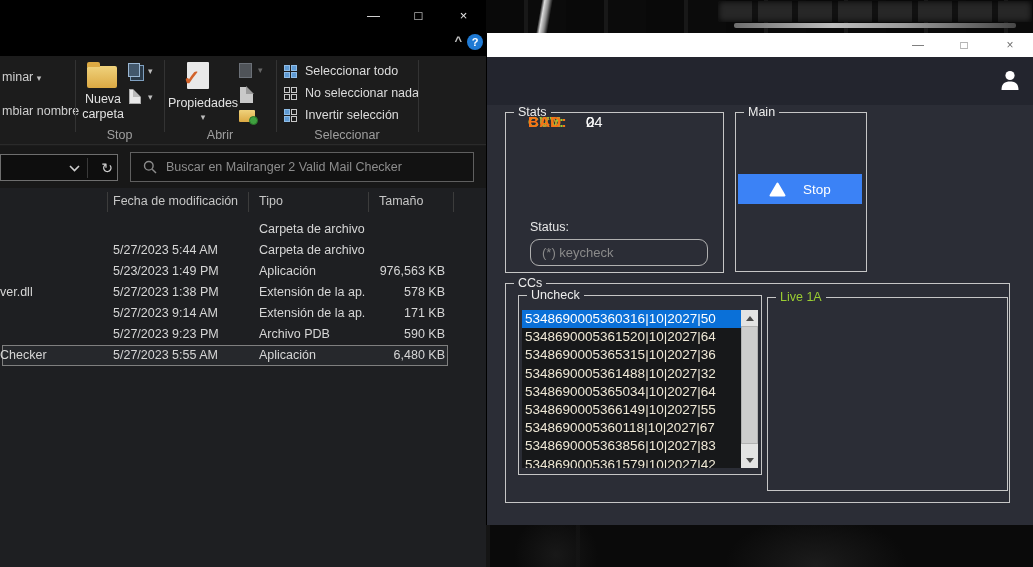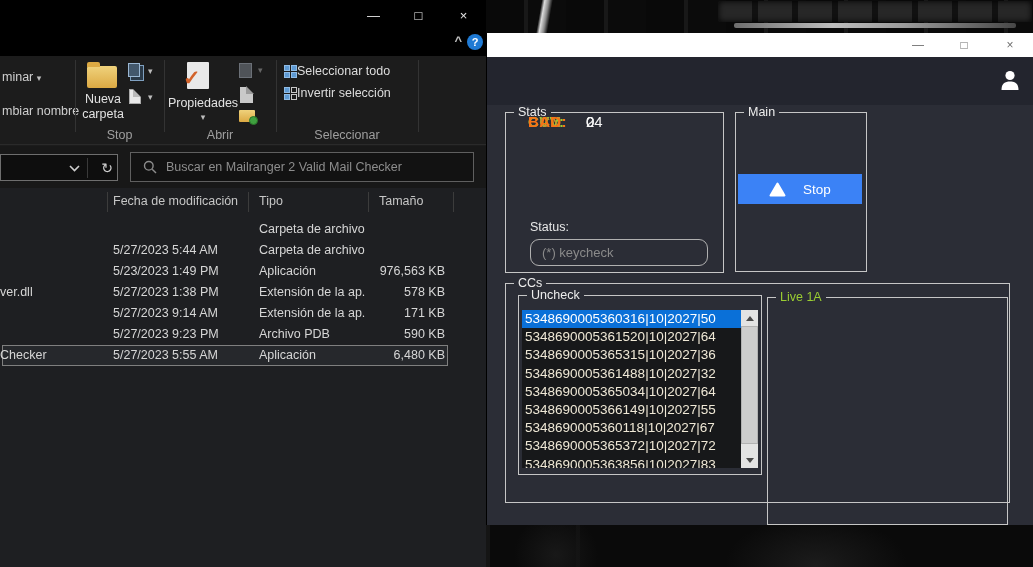--- a/index.html
+++ b/index.html
@@ -38,21 +38,21 @@
   .rb-props-arrow { position:absolute; left:160px; top:56px; width:86px; text-align:center; }
 
   .mini-graydoc { position:absolute; left:239px; top:7px; width:13px; height:15px; background:#4f5358; border:1px solid #6b7077; }
   .mini-grayarrow { position:absolute; left:258px; top:9px; color:#666; font-size:9px; }
   .mini-whitedoc { position:absolute; left:240px; top:31px; width:13px; height:16px; background:#c9c9c9; }
   .mini-whitedoc:before{ content:""; position:absolute; right:-1px; top:-1px; border:4px solid #1c1c1c; border-left-color:#9b9b9b; border-bottom-color:#9b9b9b; }
   .mini-histfolder { position:absolute; left:239px; top:54px; width:16px; height:12px; background:linear-gradient(#efd27c,#dca943); border-radius:1px; }
   .mini-histclock { position:absolute; right:-3px; bottom:-3px; width:9px; height:9px; border-radius:50%; background:#3fa03f; border:1px solid #2a742a; }
 
   .sel-rows { position:absolute; left:284px; top:4px; }
-  .sel-row { display:flex; align-items:center; gap:0; height:22px; }
+  .sel-row { display:flex; align-items:center; gap:8px; height:22px; }
   .sel-row-label { color:#dcdcdc; font-size:12.5px; white-space:nowrap; }
   .sel-grid { display:inline-grid; grid-template-columns:6px 6px; gap:1px; }
   .sel-grid .sq { width:6px; height:6px; }
   .grid-all .sq { background:#5e9ad3; border:1px solid #8fbce6; }
   .grid-none .sq { background:transparent; border:1px solid #c8c8c8; }
   .grid-invert .sq:nth-child(odd) { background:#5e9ad3; border:1px solid #8fbce6; }
   .grid-invert .sq:nth-child(even) { background:transparent; border:1px solid #c8c8c8; }
 
   .x-navbar { position:absolute; left:0; top:146px; right:0; height:42px; background:#181818; }
   .addr-box { position:absolute; left:0; top:8px; width:118px; height:27px; background:#0e0e0e; border:1px solid #6e6e6e; }
@@ -117,21 +117,21 @@
   .status-label { position:absolute; left:24px; top:107px; color:#e8e8e8; font-size:12.5px; }
   .status-input { position:absolute; left:24px; top:126px; width:178px; height:27px; border:1px solid #b0b0b0; border-radius:9px; background:transparent; color:#e0e0e0; padding:0 11px; font-size:13px; font-family:"Liberation Sans", sans-serif; outline:none; }
   .status-input::placeholder { color:#8a8a8a; }
 
   #gb-main { left:248px; top:7px; width:132px; height:160px; }
   .stop-btn { position:absolute; left:2px; top:61px; width:124px; height:30px; background:#3b82f6; border:none; display:flex; align-items:center; justify-content:center; gap:17px; cursor:pointer; }
   .stop-label { color:#fff; font-size:13.5px; }
 
   #gb-ccs { left:18px; top:178px; width:505px; height:220px; }
   #gb-uncheck { left:12px; top:11px; width:244px; height:180px; }
-  #gb-live { left:261px; top:13px; width:241px; height:228px; }
+  #gb-live { left:261px; top:13px; width:241px; height:194px; }
 
   .cc-list { position:absolute; left:3px; top:14px; right:3px; bottom:6px; background:#17181a; overflow:hidden; }
   .cc-row { height:18.2px; line-height:18px; color:#efe8d6; font-size:13.5px; padding-left:3px; white-space:nowrap; overflow:hidden; }
   .cc-row.selected { background:#0a70d8; color:#fff; }
 
   .cc-scroll { position:absolute; right:0; top:0; bottom:0; width:17px; background:#e3e3e3; }
   .sc-up, .sc-down { position:absolute; left:0; width:17px; height:16px; display:flex; align-items:center; justify-content:center; }
   .sc-up { top:0; } .sc-down { bottom:0; }
   .tri-up { width:0; height:0; border-left:4px solid transparent; border-right:4px solid transparent; border-bottom:5px solid #4a4a4a; }
   .tri-down { width:0; height:0; border-left:4px solid transparent; border-right:4px solid transparent; border-top:5px solid #4a4a4a; }
@@ -190,20 +190,29 @@
           <div class="sel-row">
             <span class="sel-grid grid-all">
               <span class="sq"></span>
               <span class="sq"></span>
               <span class="sq"></span>
               <span class="sq"></span>
             </span>
             <span class="sel-row-label">Seleccionar todo</span>
           </div>
 
+          <div class="sel-row">
+            <span class="sel-grid grid-none">
+              <span class="sq"></span>
+              <span class="sq"></span>
+              <span class="sq"></span>
+              <span class="sq"></span>
+            </span>
+            <span class="sel-row-label">No seleccionar nada</span>
+          </div>
 
           <div class="sel-row">
             <span class="sel-grid grid-invert">
               <span class="sq"></span>
               <span class="sq"></span>
               <span class="sq"></span>
               <span class="sq"></span>
             </span>
             <span class="sel-row-label">Invertir selección</span>
           </div>
@@ -369,21 +378,20 @@
                 <div class="cc-row">5348690005365315|10|2027|36</div>
 
                 <div class="cc-row">5348690005361488|10|2027|32</div>
 
                 <div class="cc-row">5348690005365034|10|2027|64</div>
 
                 <div class="cc-row">5348690005366149|10|2027|55</div>
 
                 <div class="cc-row">5348690005360118|10|2027|67</div>
 
-                <div class="cc-row">5348690005365372|10|2027|72</div>
 
                 <div class="cc-row">5348690005363856|10|2027|83</div>
 
                 <div class="cc-row">5348690005361579|10|2027|42</div>
               </div>
             <div class="cc-scroll">
               <div class="sc-up">
                   <div class="tri-up"></div>
                 </div>
               <div class="sc-thumb"></div>

